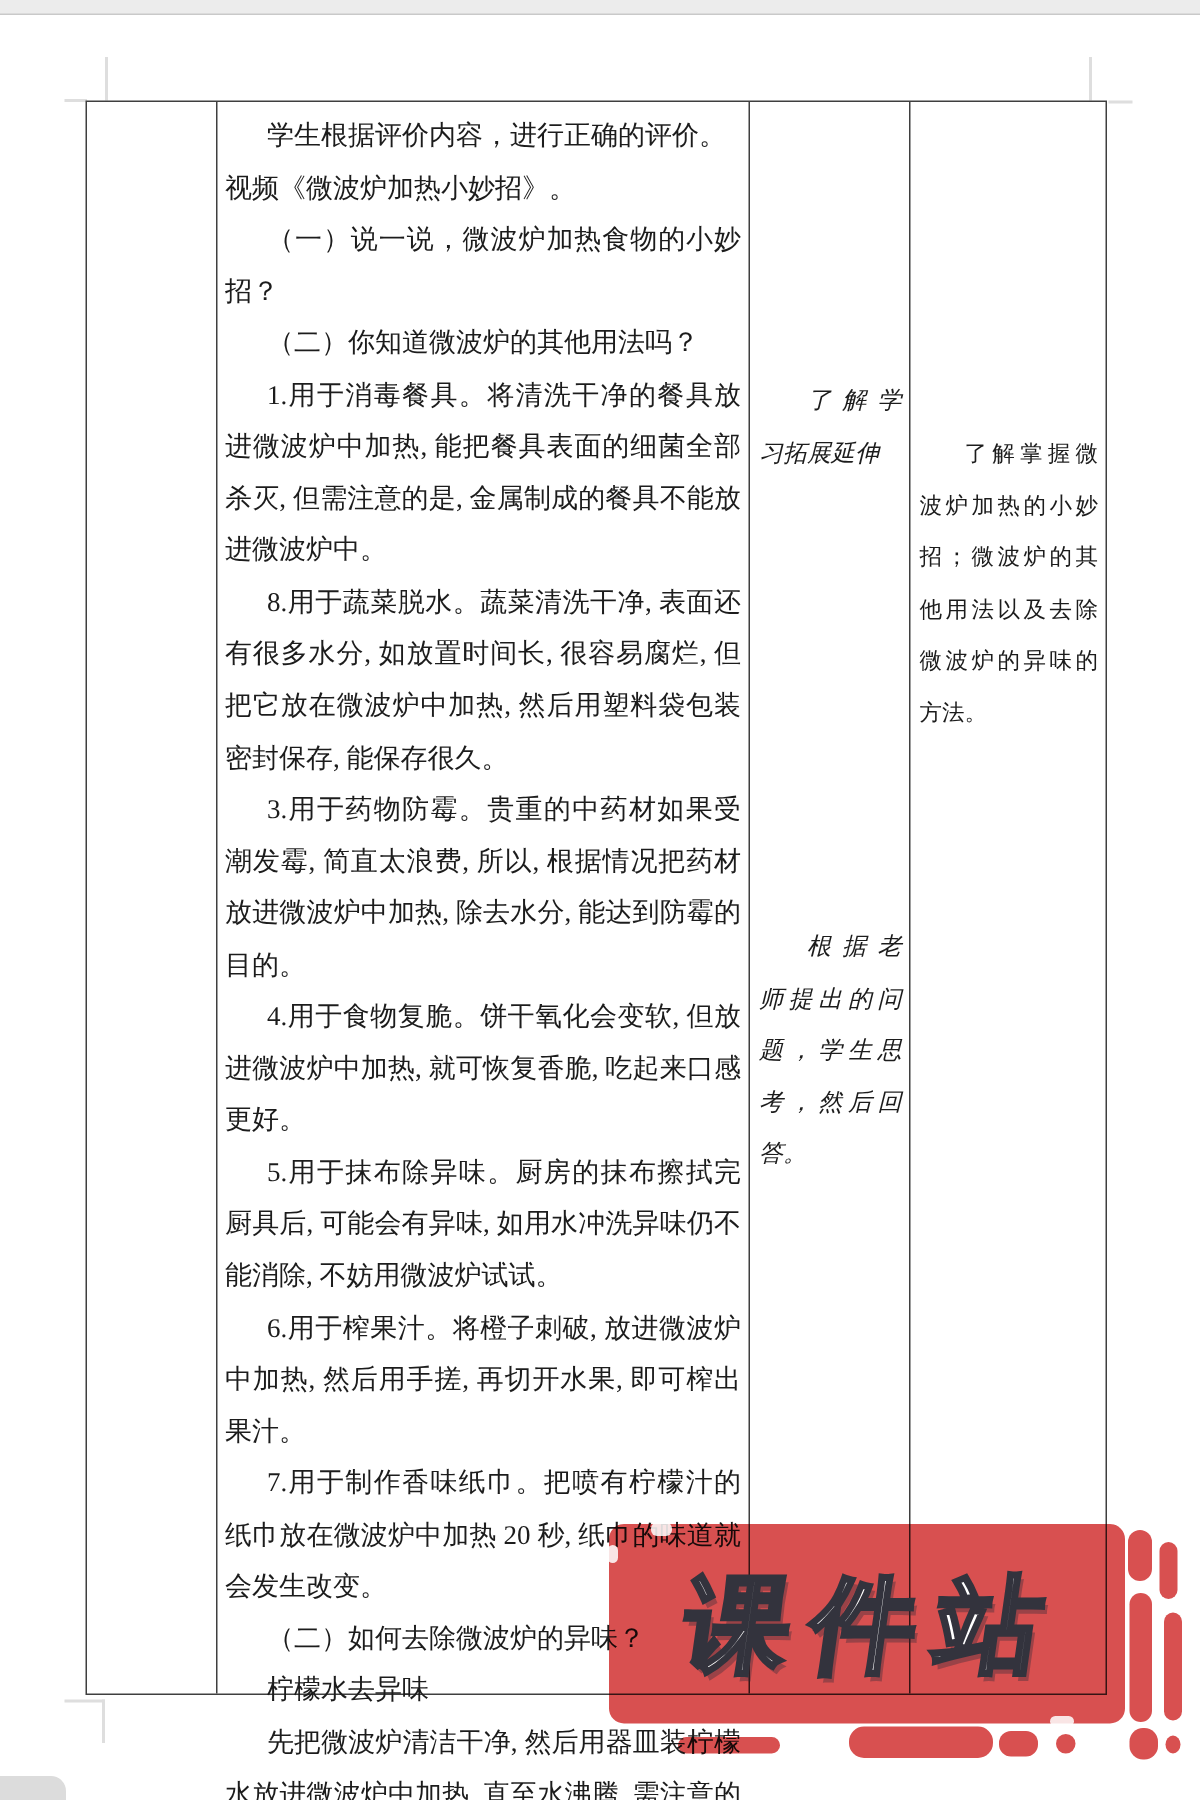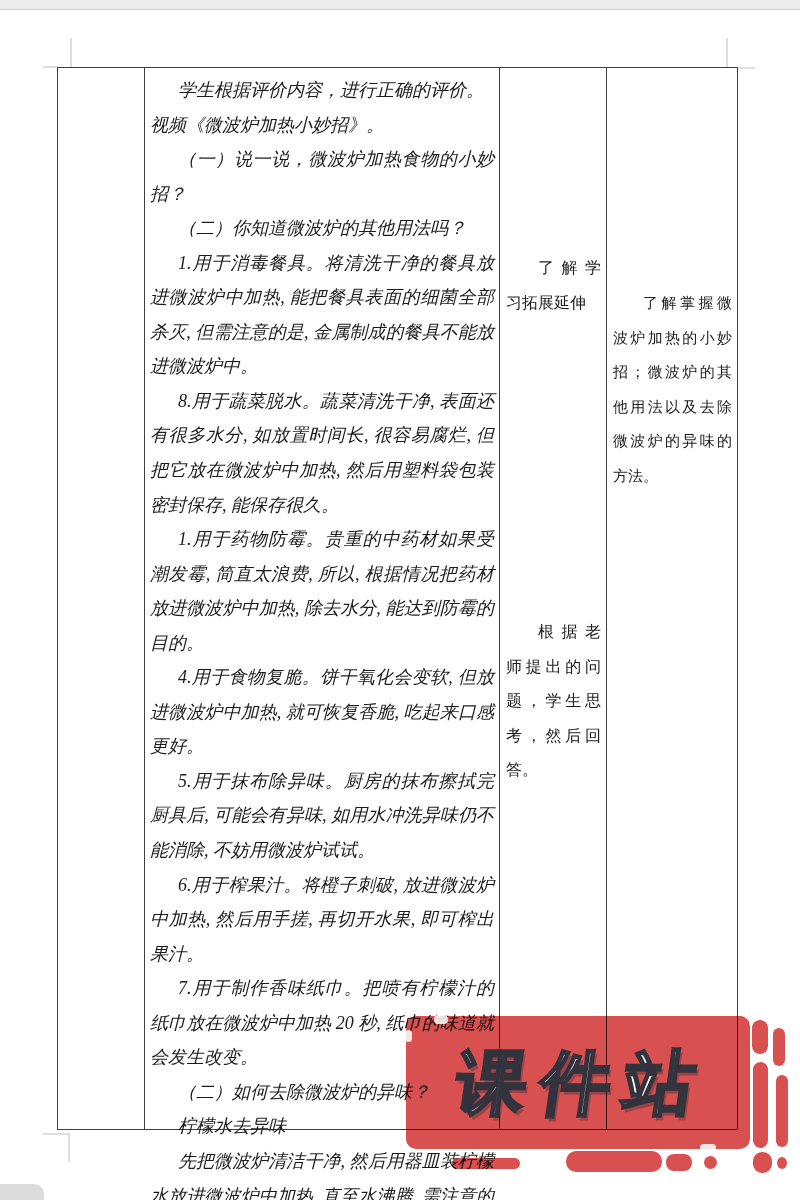--- a/index.html
+++ b/index.html
@@ -21,24 +21,24 @@
 
   
   .doc-table{
     position:absolute;left:57px;top:67px;width:681px;height:1063px;
     border:1px solid #3f3f3f;box-sizing:border-box;display:flex;background:transparent;
   }
   .col{box-sizing:border-box;height:100%;position:relative;}
   .col + .col{border-left:1px solid #3f3f3f;}
   .col-spacer{width:86px;}
   .col-main{width:355px;padding:5px 5px 0 5px;}
-  .col-mid{width:107px;}
+  .col-mid{width:107px;font-style:italic;}
   .col-right{flex:1;}
 
-  .para{margin:0;font-size:18px;line-height:34.55px;text-align:justify;word-break:break-all;font-style:italic;}
+  .para{margin:0;font-size:18px;line-height:34.55px;text-align:justify;word-break:break-all;}
   .para.ind{text-indent:28px;}
 
   .note{position:absolute;left:6px;right:5px;line-height:34.55px;text-align:justify;word-break:break-all;}
   .col-mid .note{font-size:16px;}
   .col-right .note{font-size:15px;}
   .note.ind{text-indent:2em;}
 
   
   .stamp-ink{position:absolute;background:#d85050;mix-blend-mode:multiply;border-radius:9px;}
   .stamp-body{left:406px;top:1016px;width:344px;height:133px;border-radius:10px;}
@@ -81,21 +81,21 @@
 
 <div class="doc-table">
   <div class="col col-spacer"></div>
   <div class="col col-main">
       <p class="para ind">学生根据评价内容，进行正确的评价。</p>
       <p class="para">视频《微波炉加热小妙招》。</p>
       <p class="para ind">（一）说一说，微波炉加热食物的小妙招？</p>
       <p class="para ind">（二）你知道微波炉的其他用法吗？</p>
       <p class="para ind">1.用于消毒餐具。将清洗干净的餐具放进微波炉中加热, 能把餐具表面的细菌全部杀灭, 但需注意的是, 金属制成的餐具不能放进微波炉中。</p>
       <p class="para ind">8.用于蔬菜脱水。蔬菜清洗干净, 表面还有很多水分, 如放置时间长, 很容易腐烂, 但把它放在微波炉中加热, 然后用塑料袋包装密封保存, 能保存很久。</p>
-      <p class="para ind">1.用于药物防霉。贵重的中药材如果受潮发霉, 简直太浪费, 所以, 根据情况把药材放进微波炉中加热, 除去水分, 能达到防霉的目的。</p>
+      <p class="para ind">3.用于药物防霉。贵重的中药材如果受潮发霉, 简直太浪费, 所以, 根据情况把药材放进微波炉中加热, 除去水分, 能达到防霉的目的。</p>
       <p class="para ind">4.用于食物复脆。饼干氧化会变软, 但放进微波炉中加热, 就可恢复香脆, 吃起来口感更好。</p>
       <p class="para ind">5.用于抹布除异味。厨房的抹布擦拭完厨具后, 可能会有异味, 如用水冲洗异味仍不能消除, 不妨用微波炉试试。</p>
       <p class="para ind">6.用于榨果汁。将橙子刺破, 放进微波炉中加热, 然后用手搓, 再切开水果, 即可榨出果汁。</p>
       <p class="para ind">7.用于制作香味纸巾。把喷有柠檬汁的纸巾放在微波炉中加热 20 秒, 纸巾的味道就会发生改变。</p>
       <p class="para ind">（二）如何去除微波炉的异味？</p>
       <p class="para ind">柠檬水去异味</p>
       <p class="para ind">先把微波炉清洁干净, 然后用器皿装柠檬水放进微波炉中加热, 直至水沸腾, 需注意的是, 加热完不要立即打开炉门, 应稍等一段时间, 让水蒸气充分挥发再打开。</p>
     </div>
   <div class="col col-mid">
       <div class="note ind" style="top: 183px;">了解学习拓展延伸</div>

